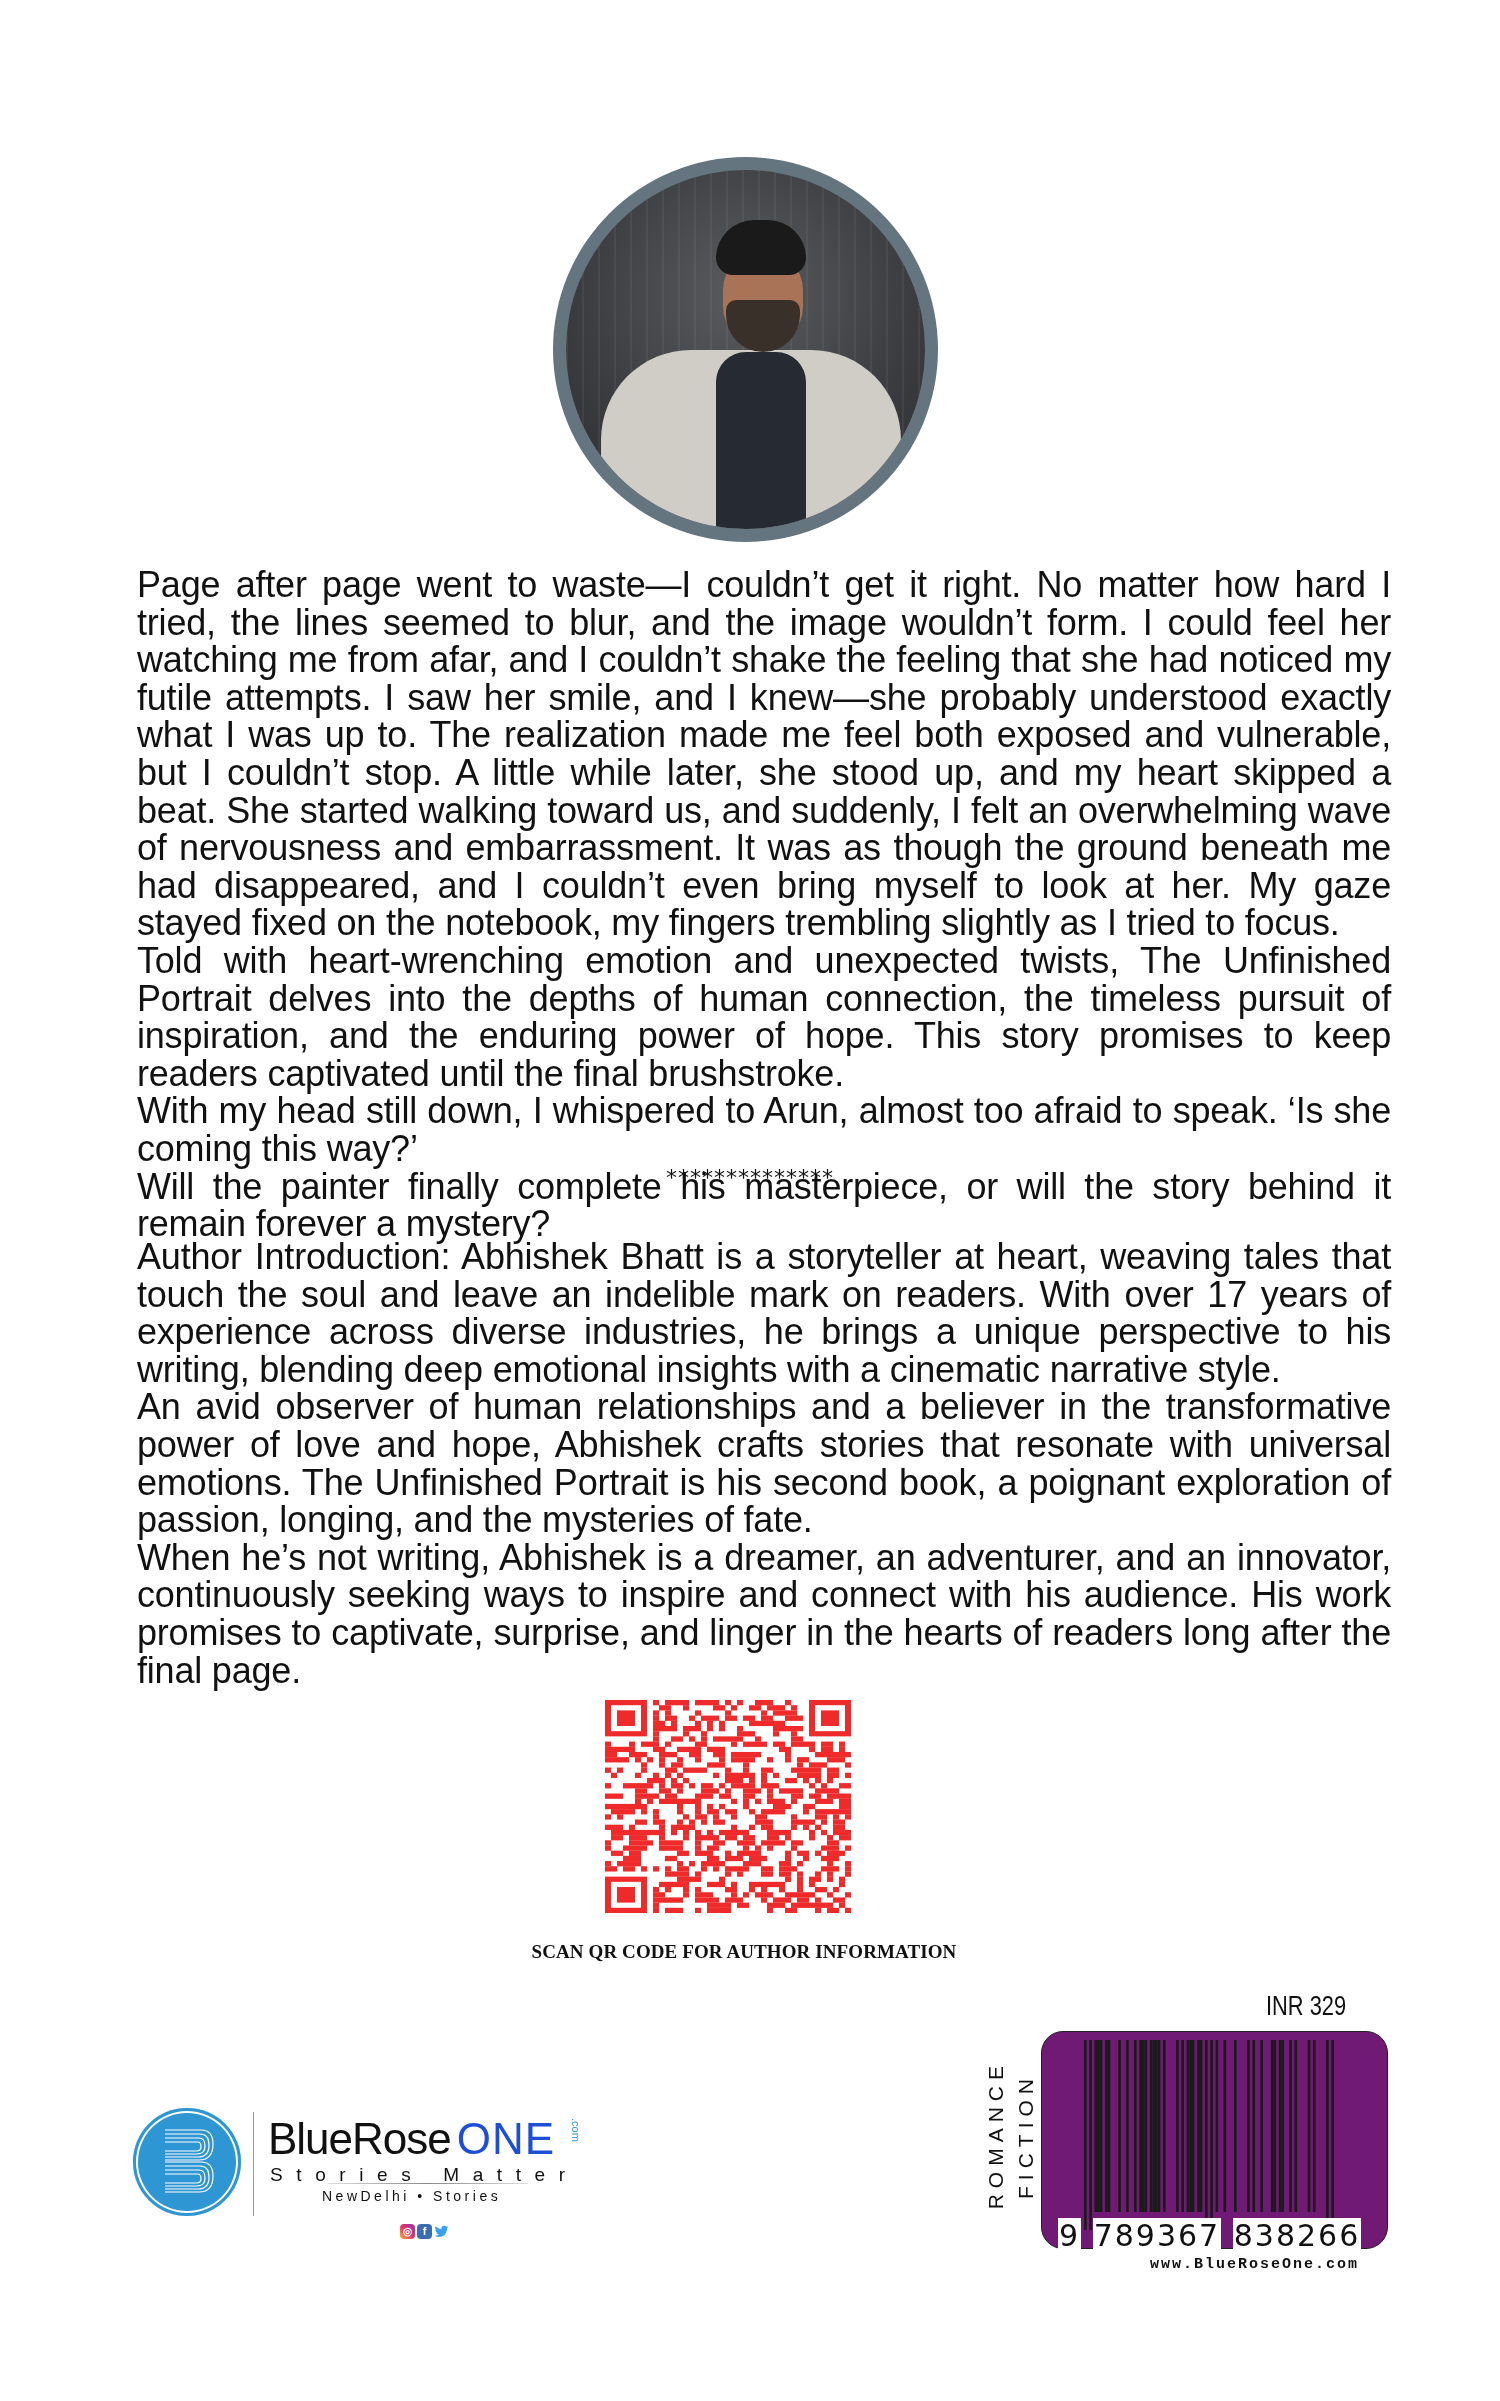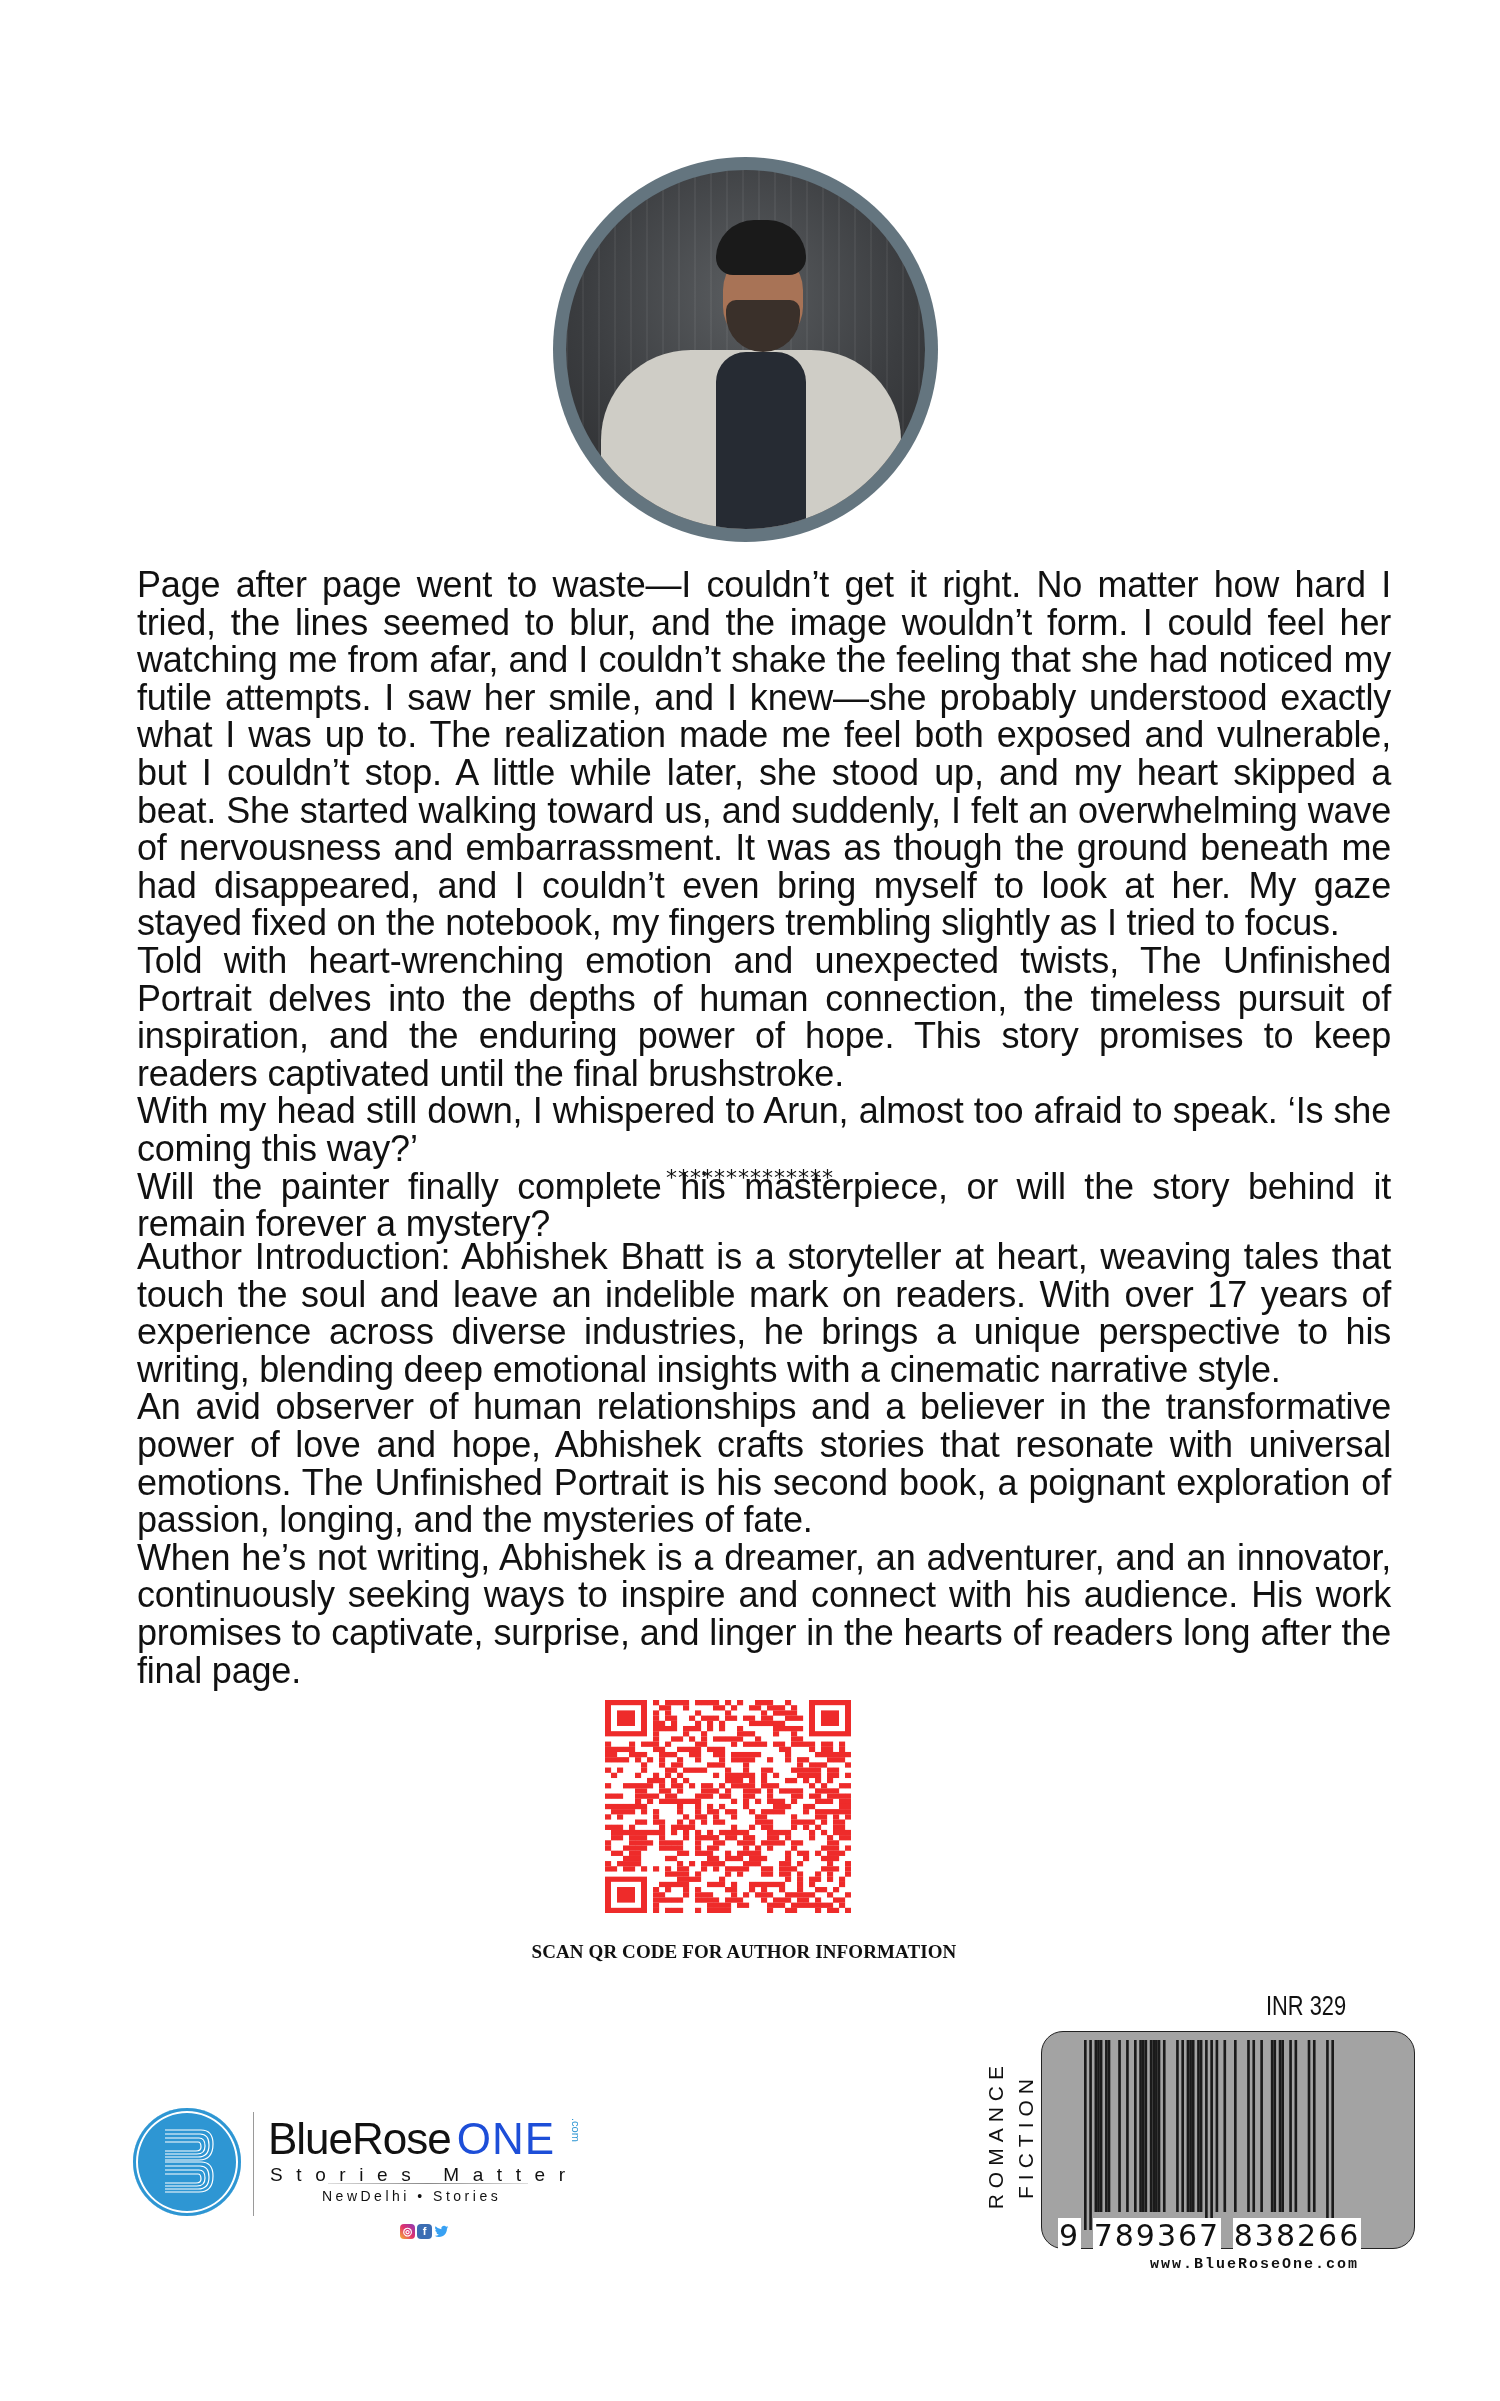--- a/index.html
+++ b/index.html
@@ -58,22 +58,22 @@
   .fb { background:#3b6db3; }
   .tw { background:transparent; color:#38a1f3 !important; font-size:14px !important; }
 
   
   .genre { top:2060px; font-size:21px; letter-spacing:6px; writing-mode:vertical-rl; transform:rotate(180deg);
            white-space:nowrap; }
   #genre-1 { left:984px; }
   #genre-2 { left:1014px; top:2073px; }
   .price { left:1266px; top:1990px; font-size:28px; transform:scaleX(0.78); transform-origin:left;
            white-space:nowrap; }
-  .barcode-box { left:1041px; top:2031px; width:374px; height:218px; border:1.5px solid #222; border-radius:22px;
-                 box-sizing:border-box; background:#a3a3a3; }
+  .barcode-box { left:1041px; top:2031px; width:347px; height:218px; border:1.5px solid #222; border-radius:22px;
+                 box-sizing:border-box; background:#701a75; }
   #bars { position:absolute; left:42px; top:8px; width:250px; height:190px; }
   .isbn { position:absolute; left:16px; top:186px; font-size:30px; font-family:"DejaVu Sans", sans-serif;
           letter-spacing:2px; white-space:nowrap; background:transparent; }
   .isbn span { background:#fff; padding:0 1px; }
   .site { left:1041px; top:2256px; width:318px; text-align:right; font-size:15px; font-weight:bold;
           font-family:"Liberation Mono", monospace; letter-spacing:2px; }
 </style>
 </head>
 <body>
 

